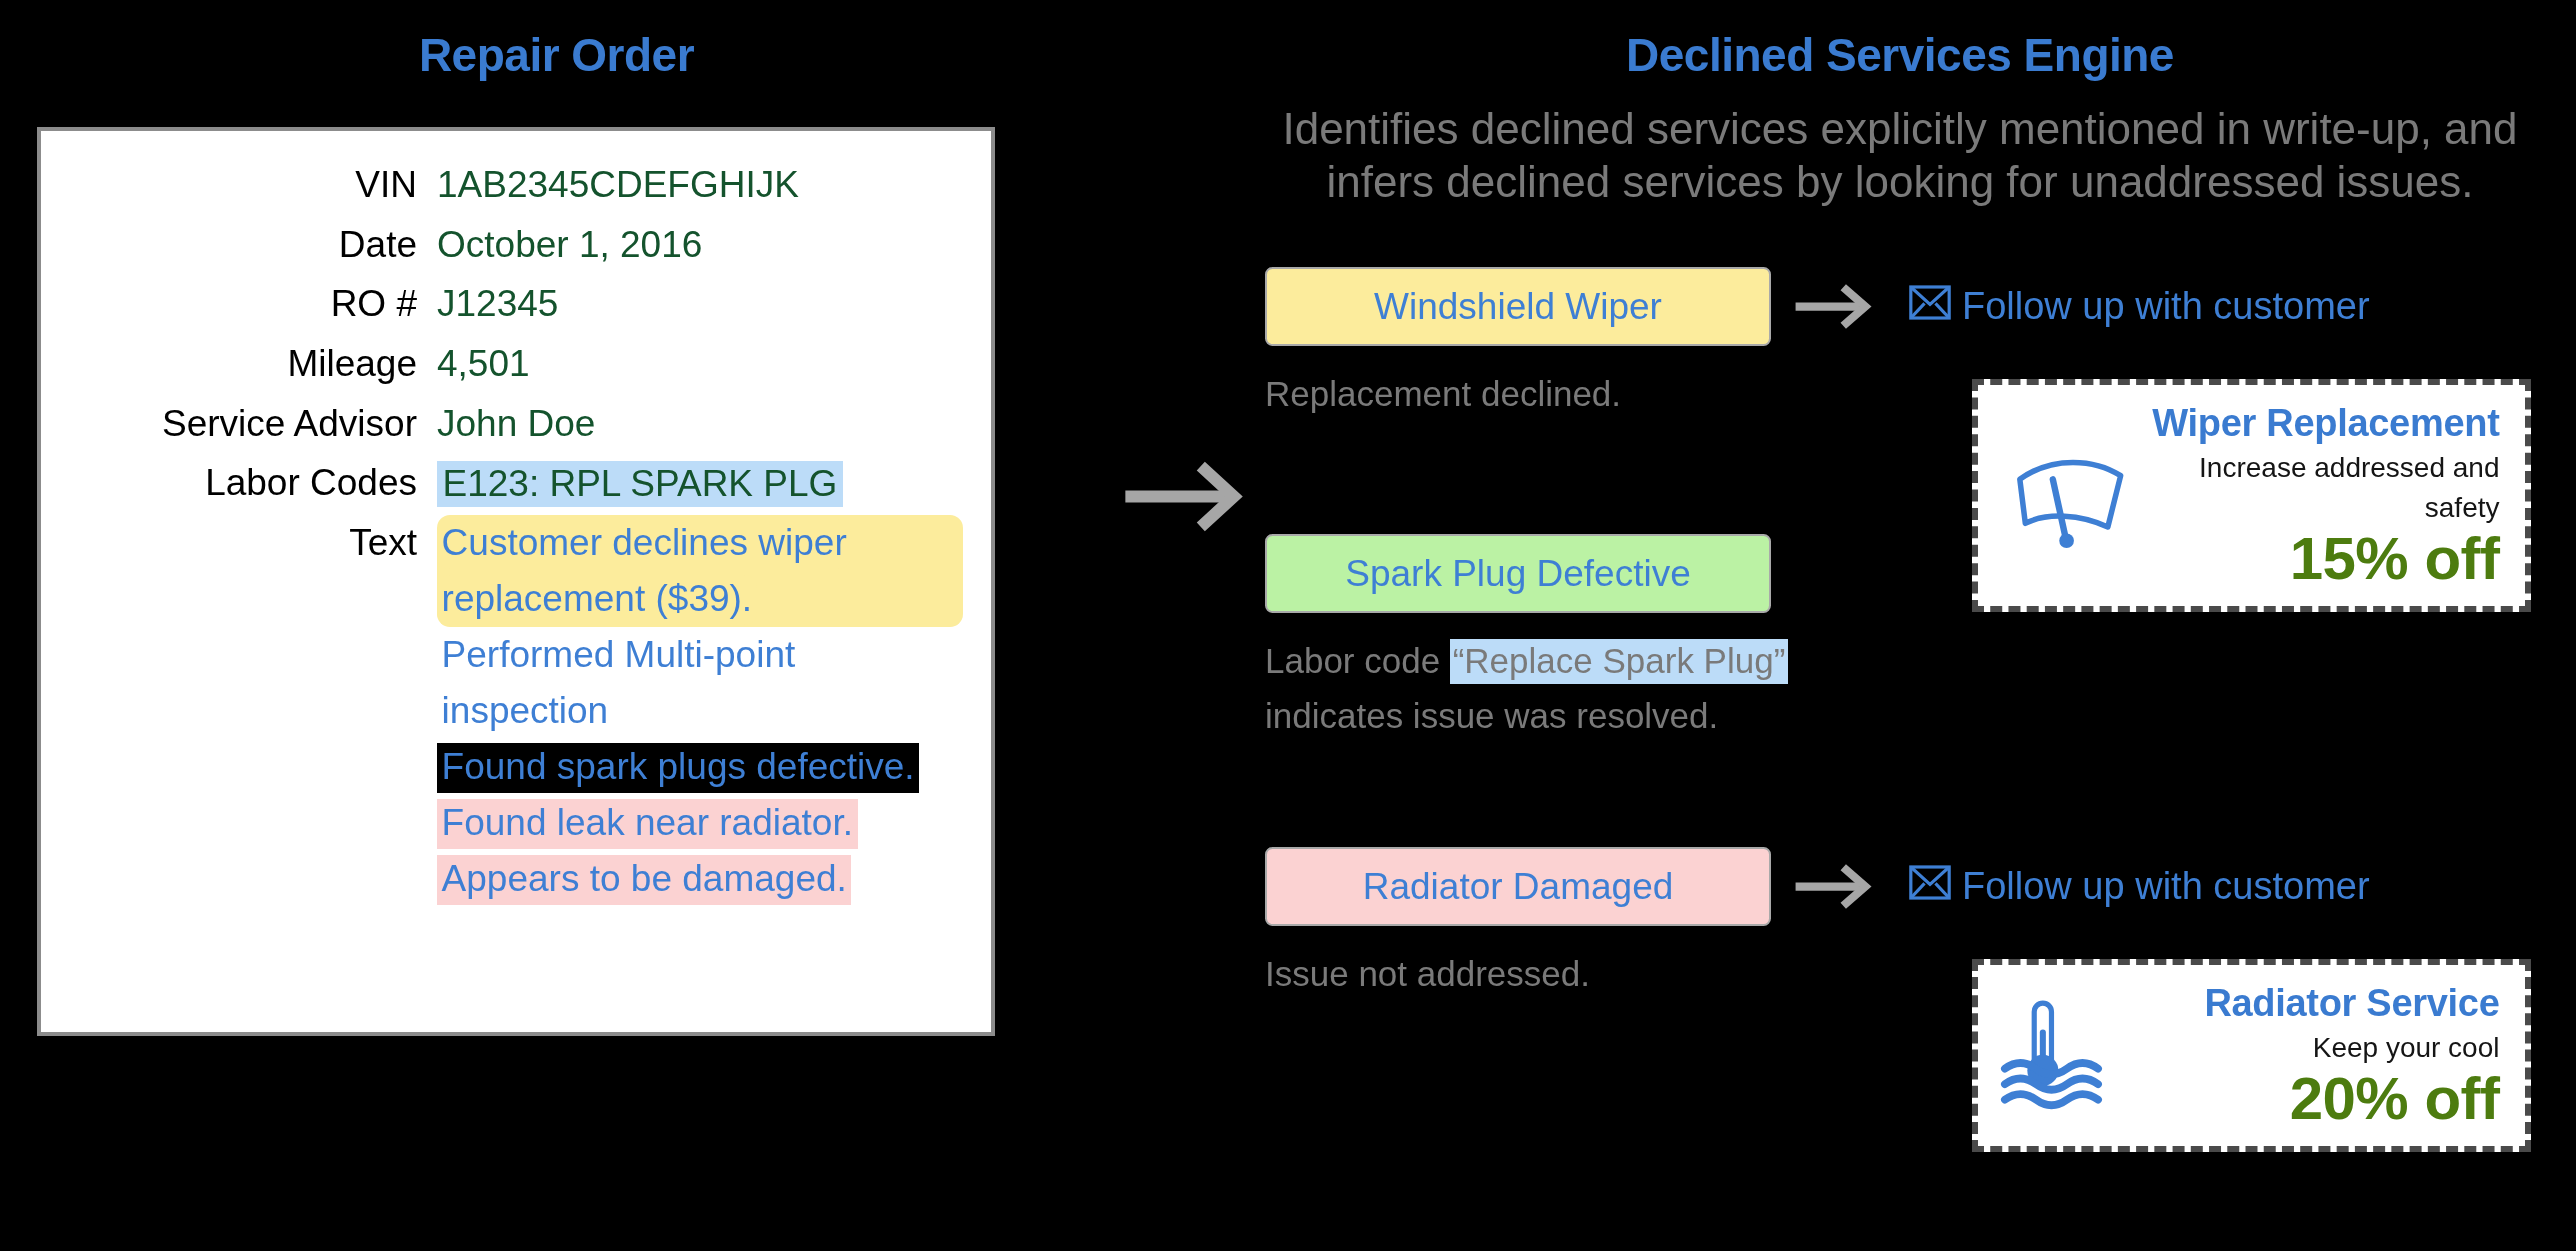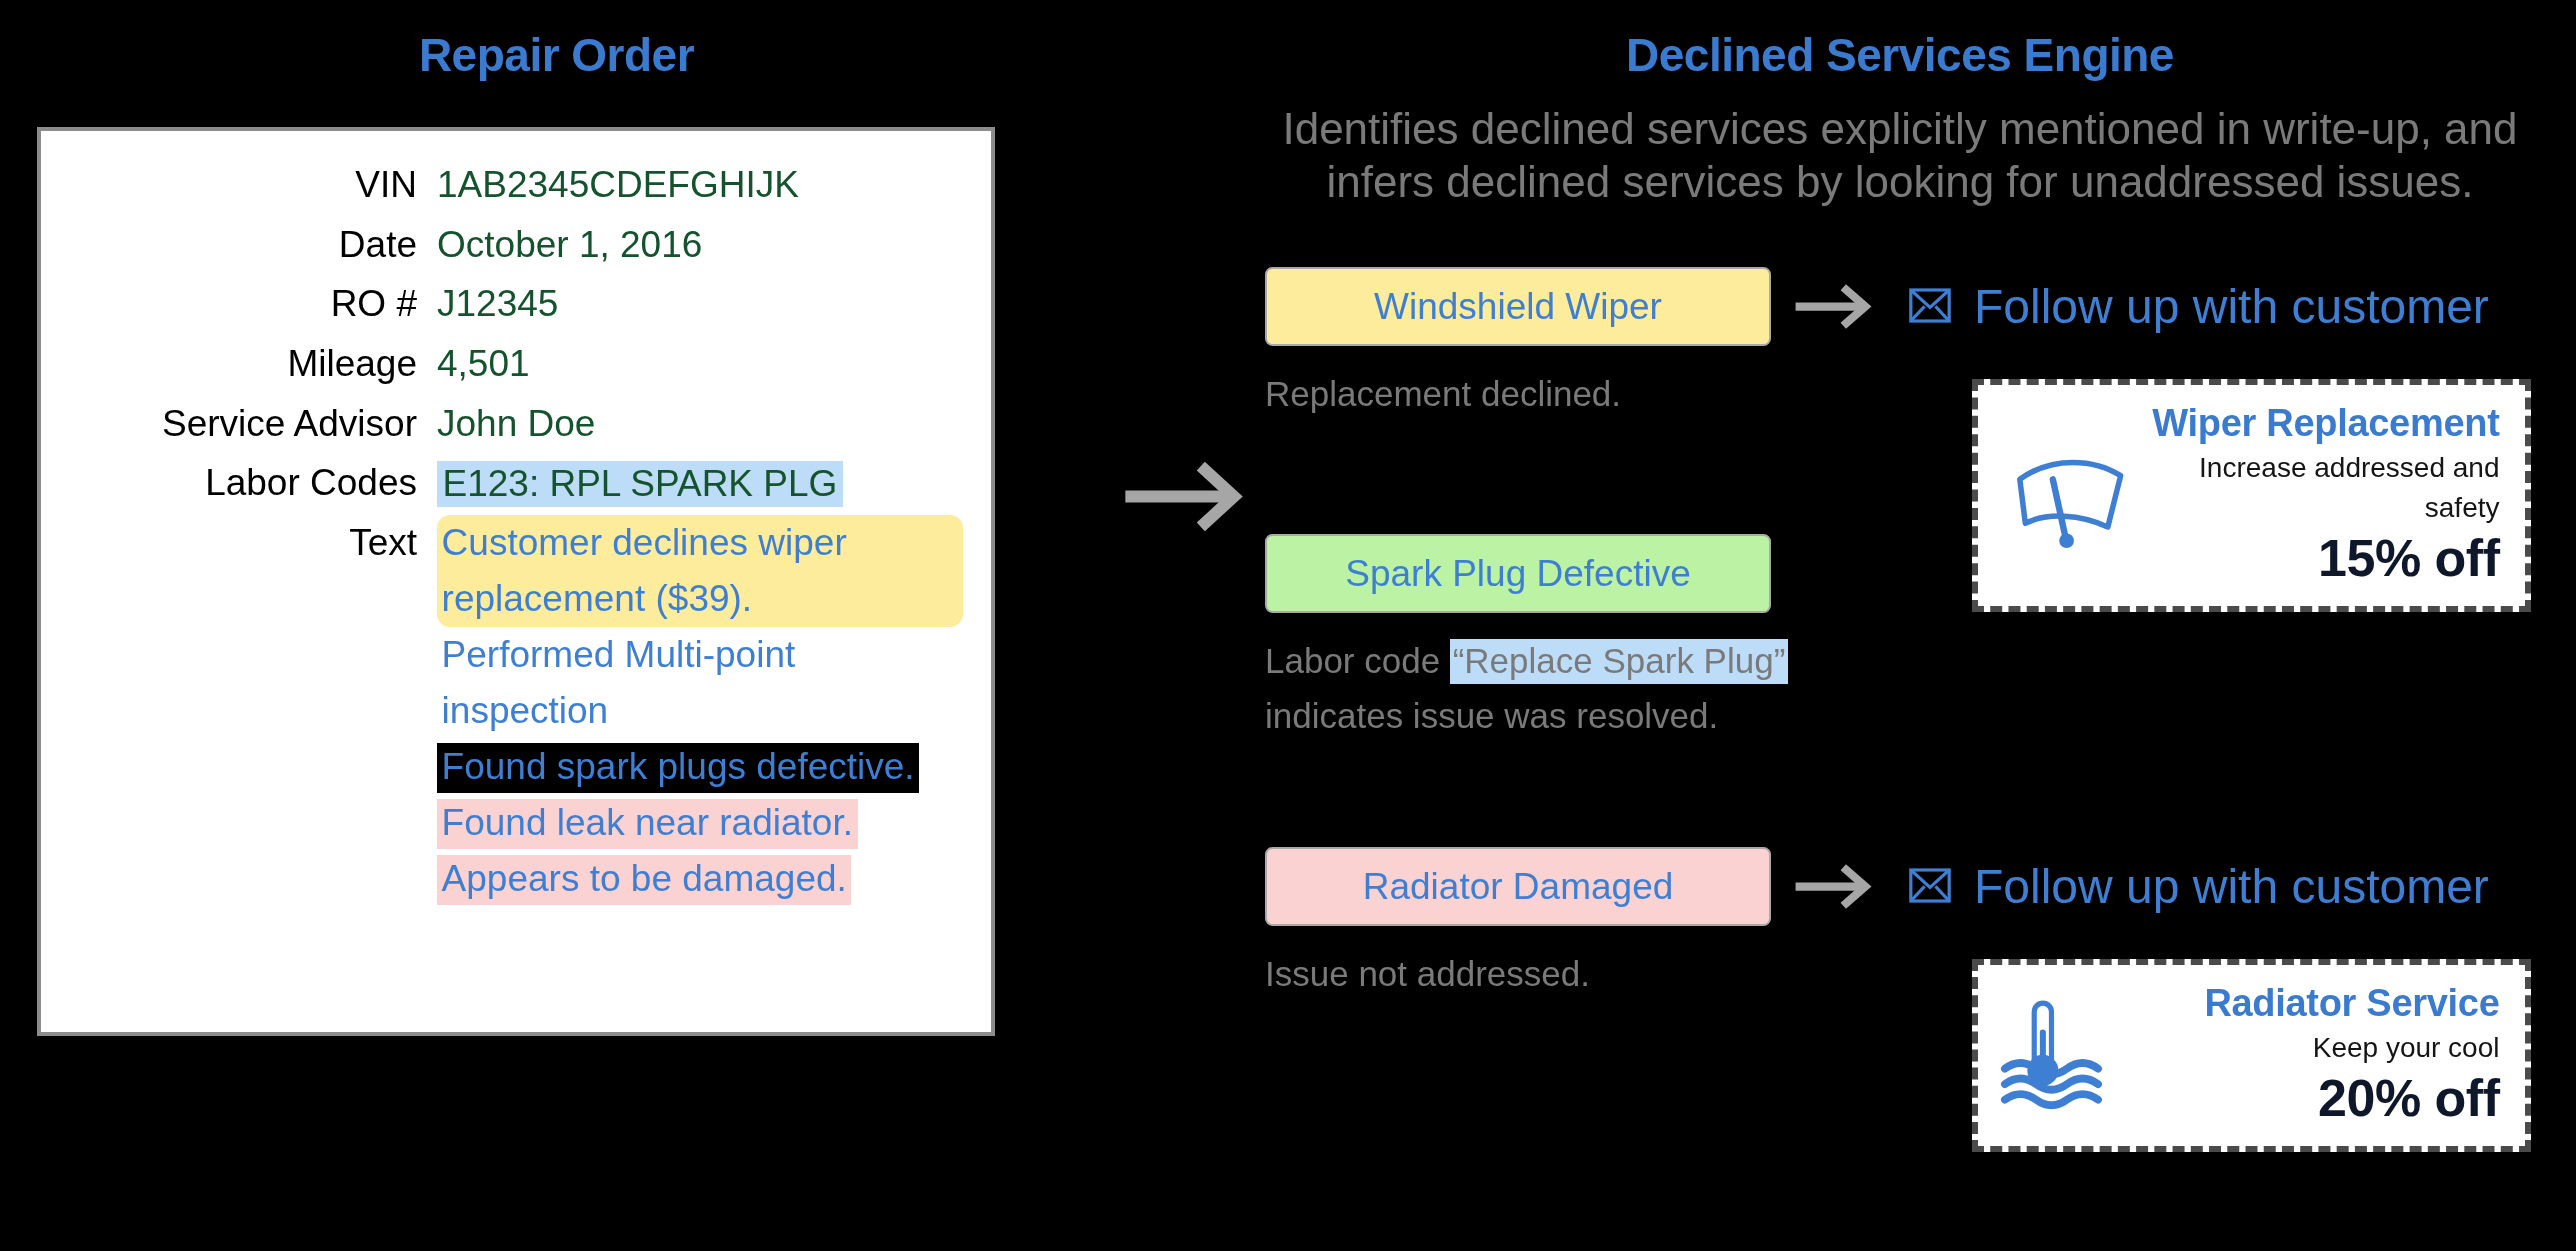--- a/index.html
+++ b/index.html
@@ -176,22 +176,22 @@
   .f-arrow {
     width: 138px;
     display: flex;
     align-items: center;
     justify-content: center;
   }
 
   .followup {
     display: flex;
     align-items: center;
-    gap: 23px;
-    font-size: 48px;
+    gap: 11px;
+    font-size: 38px;
     color: #3e7fd4;
     white-space: nowrap;
   }
 
   .f-desc {
     font-size: 35px;
     line-height: 55px;
     color: #7a7a7a;
     width: 570px;
     margin-top: 20px;
@@ -235,23 +235,23 @@
     color: #3a7bd0;
     line-height: 50px;
     letter-spacing: -0.3px;
   }
   .coupon-sub {
     font-size: 28px;
     color: #151515;
     line-height: 40px;
   }
   .coupon-off {
-    font-size: 52px;
+    font-size: 60px;
     font-weight: bold;
-    color: #0f172a;
+    color: #4d7c0f;
     line-height: 61px;
     letter-spacing: -0.5px;
   }
 
   #coupon-wiper { left: 707px; top: 112px; }
   #coupon-radiator { left: 707px; top: 692px; }
 
   .f-slot-1 { position: absolute; left: 0; top: 0;   width: 1311px; }
   .f-slot-2 { position: absolute; left: 0; top: 267px; width: 699px; }
   .f-slot-3 { position: absolute; left: 0; top: 580px; width: 1311px; }

